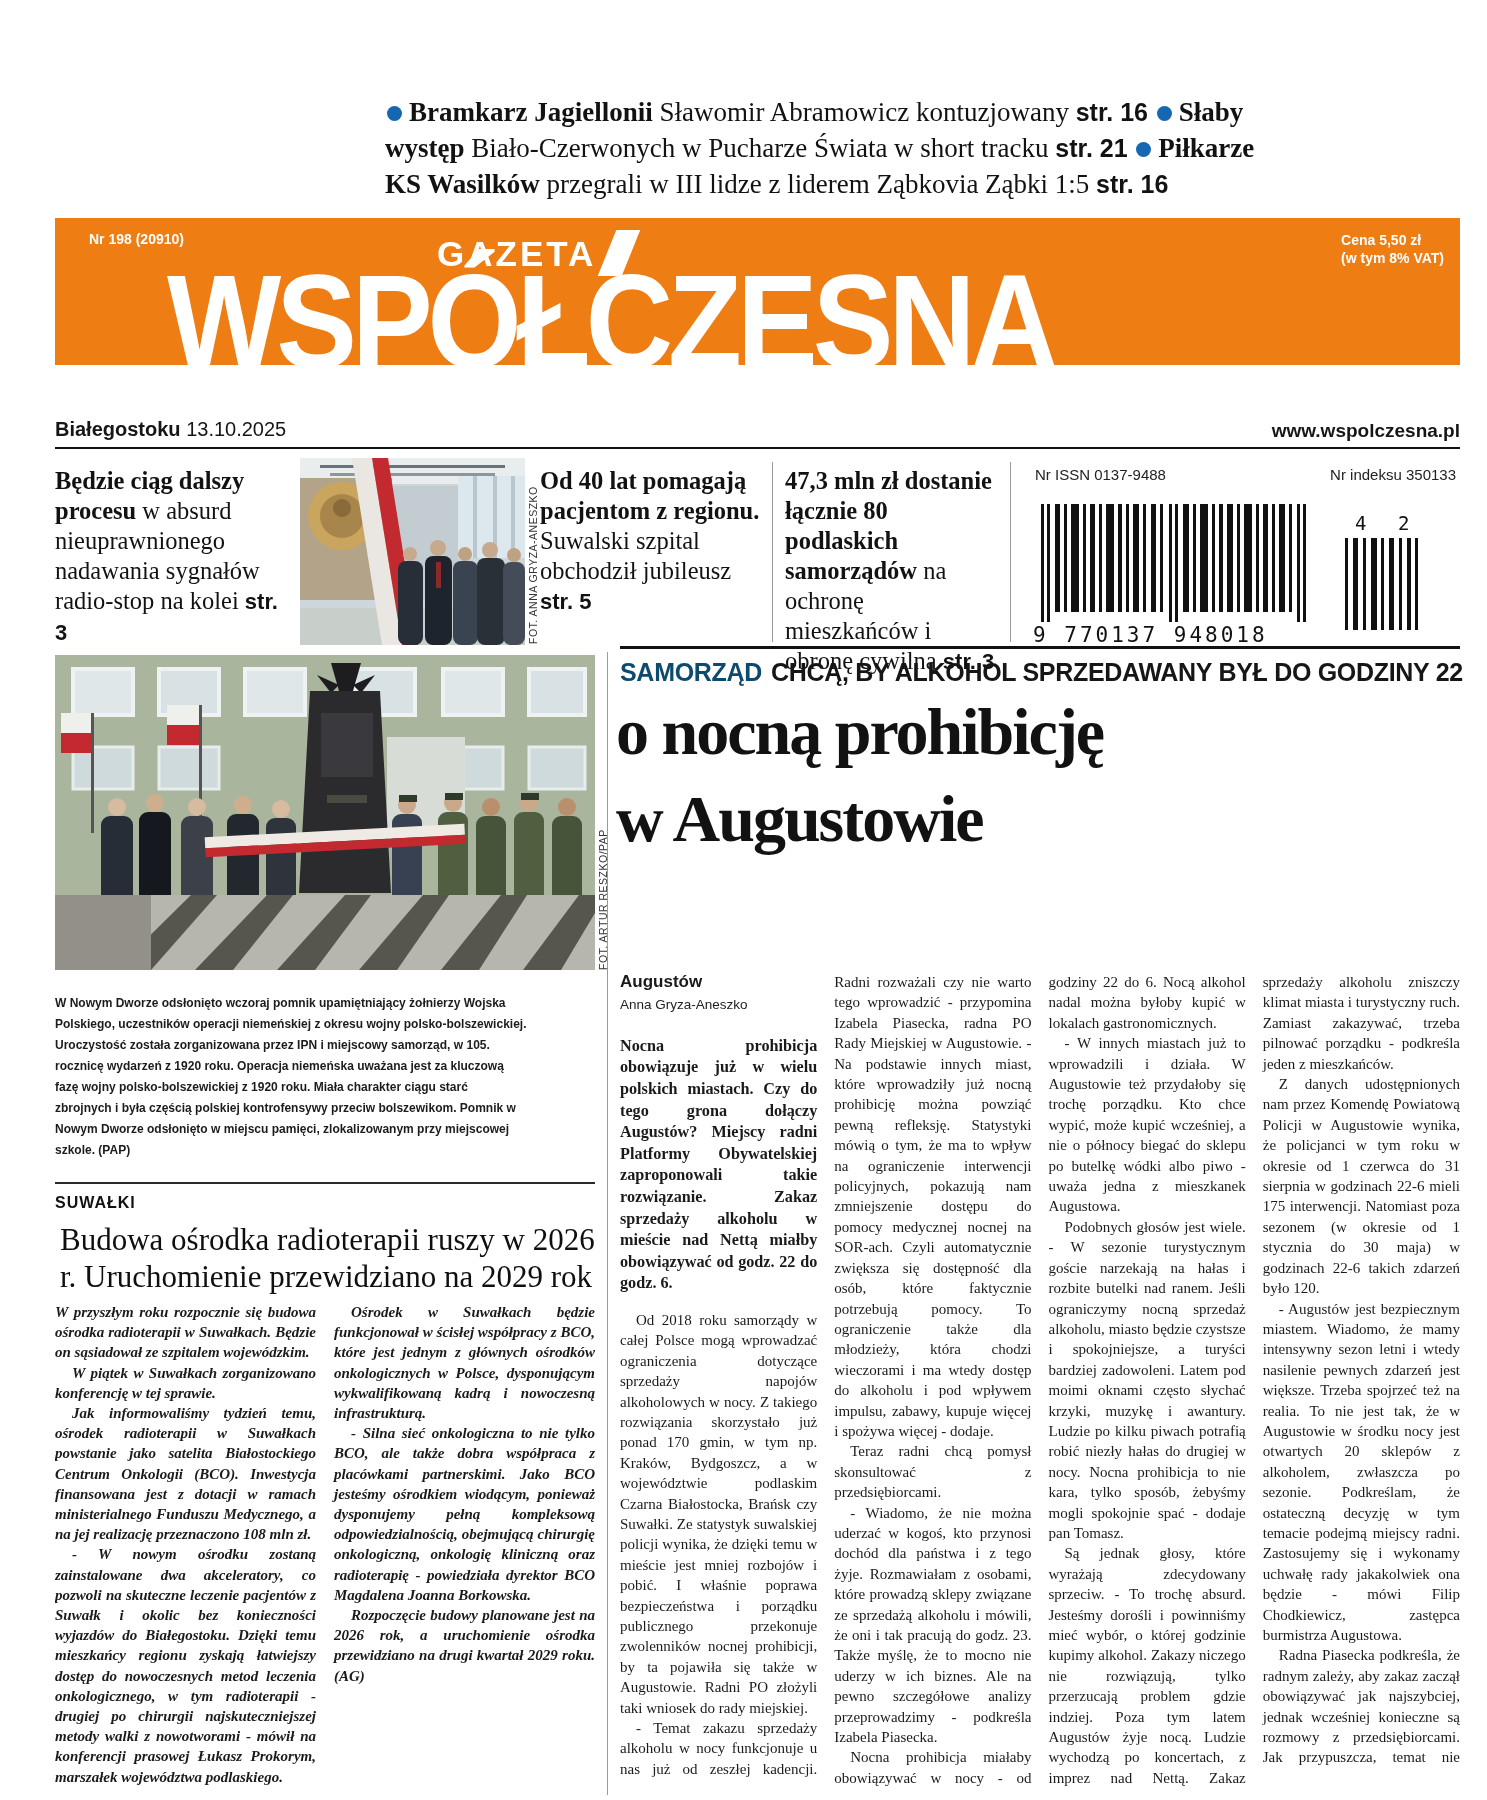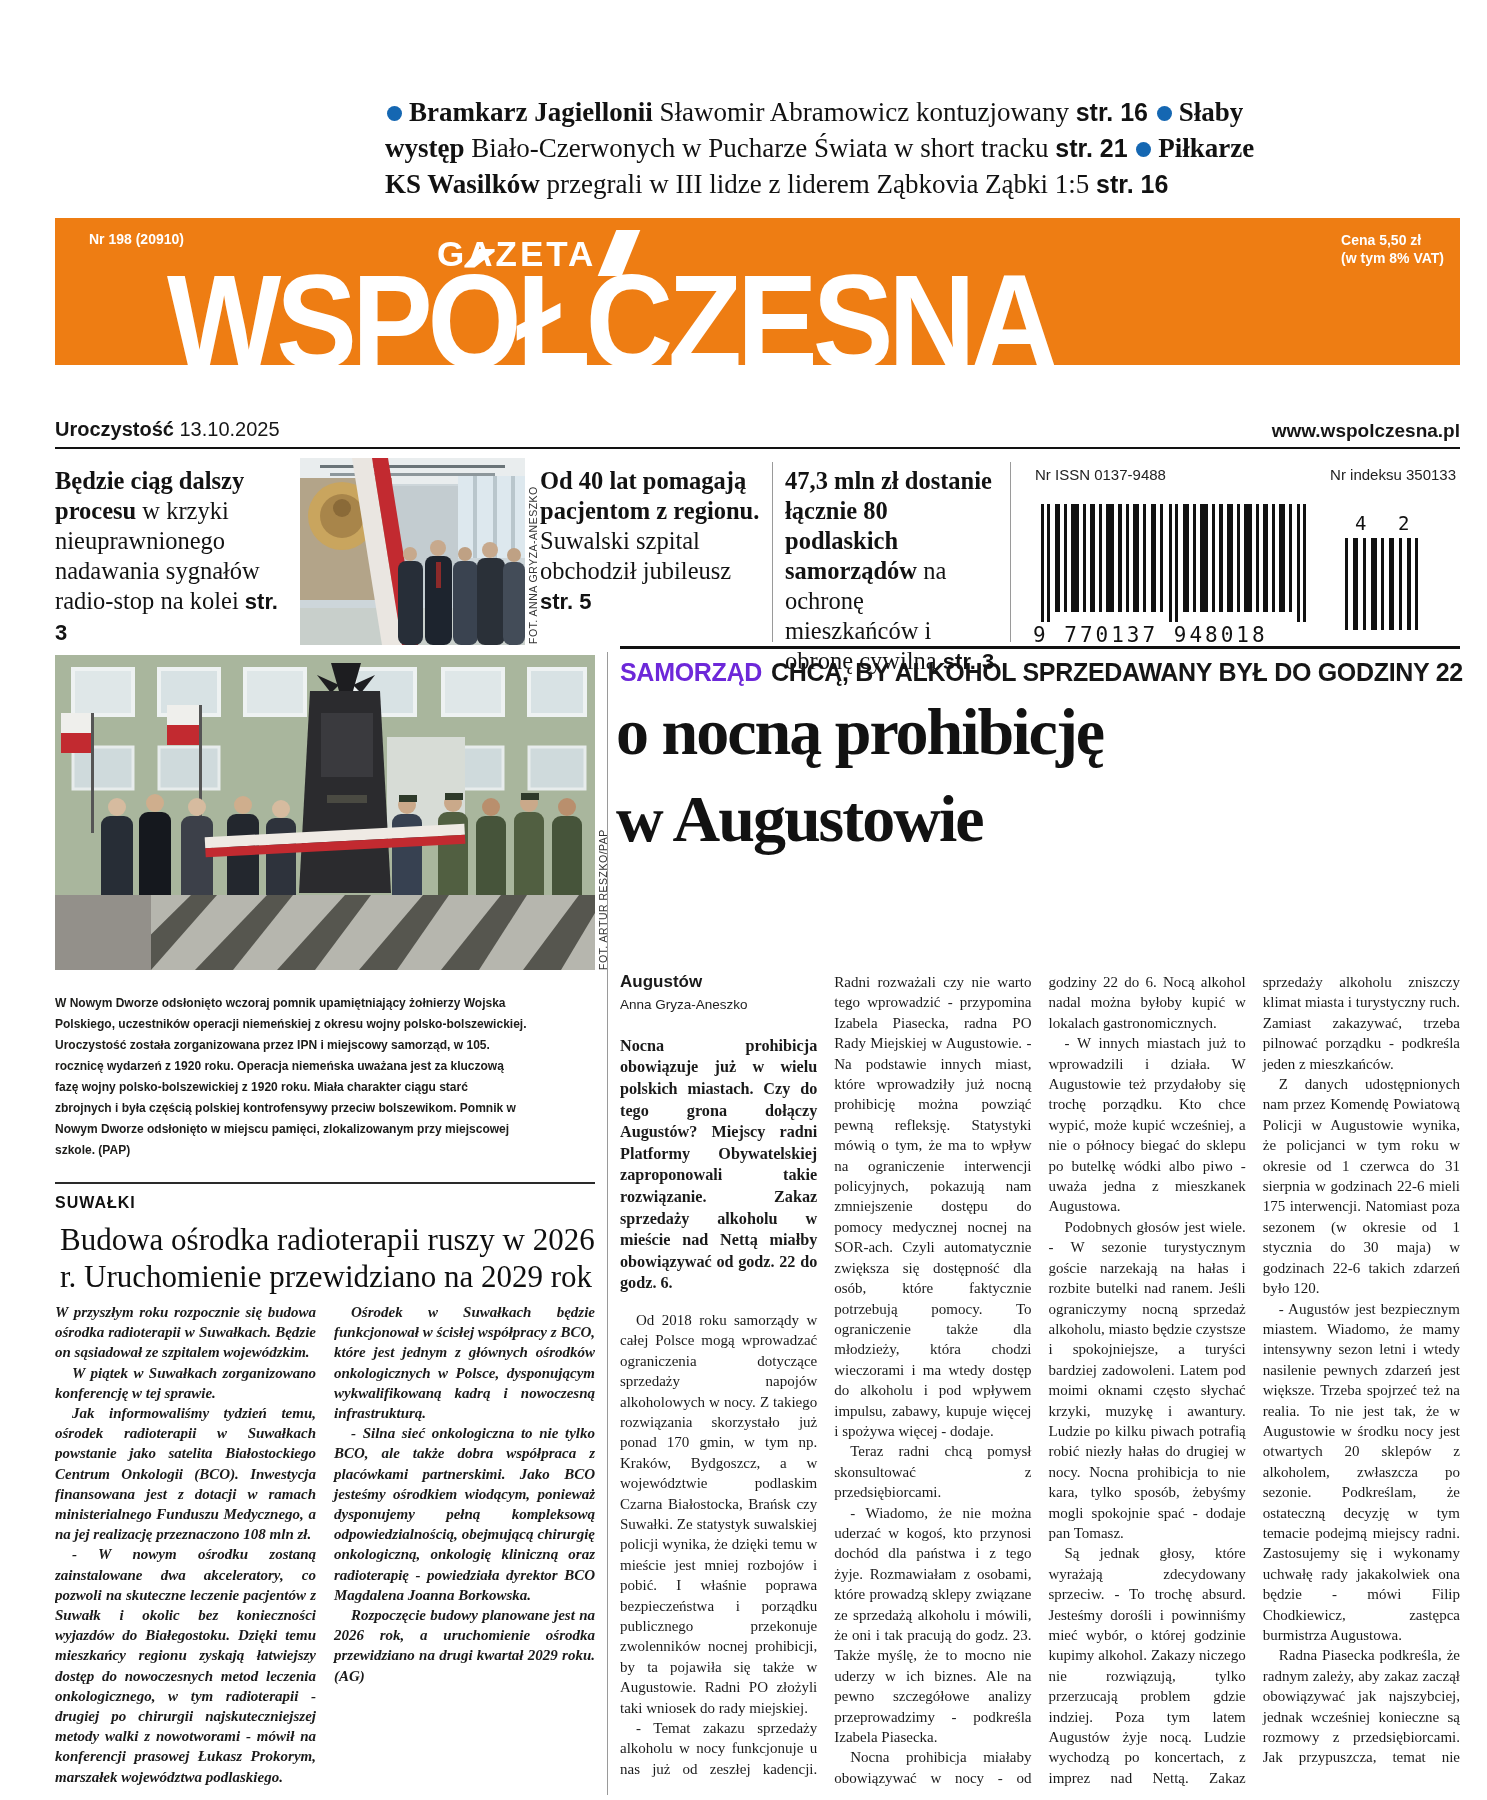--- a/index.html
+++ b/index.html
@@ -59,21 +59,21 @@
   .suw-body { position:absolute; left:55px; top:1302px; width:540px; height:494px; column-count:2; column-gap:18px; column-fill:auto; overflow:hidden;
               font-family:"Liberation Serif", serif; font-weight:700; font-size:15px; line-height:20.2px; color:#1a1a1a; text-align:justify;font-style:italic; }
   .suw-body p + p { text-indent:17px; }
 
   
   .vdivider { position:absolute; left:607px; top:652px; width:1px; height:1143px; background:#9a9a9a; }
 
   
   .art-rule { position:absolute; left:620px; top:646px; width:840px; height:3px; background:#121212; }
   .kicker { position:absolute; left:620px; top:658px; width:840px; font-weight:700; font-size:25px; letter-spacing:-0.3px; white-space:nowrap; }
-  .kicker .label { color:#6d28d9; margin-right:9px; }
+  .kicker .label { color:#0c4a6e; margin-right:9px; }
   .headline { position:absolute; left:616px; top:688px; width:848px; font-family:"Liberation Serif", serif; font-weight:700; font-size:66px; line-height:87px; letter-spacing:-2px; color:#121212; }
   .art-body { position:absolute; left:620px; top:972px; width:840px; height:822px; column-count:4; column-gap:17px; column-fill:auto; overflow:hidden;
               font-family:"Liberation Serif", serif; font-size:15px; line-height:20.4px; color:#1a1a1a; text-align:justify; }
   .byline-loc { font-family:"Liberation Sans", sans-serif; font-weight:700; font-size:17px; margin-bottom:3px; }
   .byline-author { font-family:"Liberation Sans", sans-serif; font-size:13.5px; color:#222; margin-bottom:20px; }
   .lead { font-weight:700; font-size:16.2px; line-height:21.6px; margin-bottom:15px; }
   .art-body p + p { text-indent:16px; }
 </style>
 </head>
 <body>
@@ -89,27 +89,27 @@
     <div class="mh-price">
       <div>Cena 5,50 zł</div>
       <div>(w tym 8% VAT)</div>
     </div>
     <div class="mh-gazeta">GAZETA</div>
     <div class="mh-flag"></div>
     <div class="mh-title">WSPÓŁCZESNA</div>
   </div>
 
   <div class="dateline">
-    <span class="dl-day">Uroczystość</span><span> 13.10.2025</span>
+    <span class="dl-day">Białegostoku</span><span> 13.10.2025</span>
     <span class="dl-site">www.wspolczesna.pl</span>
   </div>
   <div class="rule-date"></div>
 
   <div class="teasers">
-    <p class="teaser t1"><b>Będzie ciąg dalszy procesu</b><span> w krzyki nieuprawnionego nadawania sygnałów radio-stop na kolei </span><b class="ref">str. 3</b></p>
+    <p class="teaser t1"><b>Będzie ciąg dalszy procesu</b><span> w absurd nieuprawnionego nadawania sygnałów radio-stop na kolei </span><b class="ref">str. 3</b></p>
 
     <div class="tphoto">
       <svg width="225" height="187" viewBox="0 0 225 187">
         <rect x="0" y="0" width="225" height="187" fill="#cdd6da"></rect>
         <rect x="0" y="0" width="225" height="26" fill="#e9edee"></rect>
         <rect x="20" y="7" width="185" height="3" fill="#6a7478"></rect>
         <rect x="30" y="15" width="165" height="3" fill="#8d979b"></rect>
         <rect x="0" y="20" width="92" height="122" fill="#b3a489"></rect>
         <circle cx="42" cy="58" r="34" fill="#c9a55e"></circle>
         <circle cx="42" cy="58" r="22" fill="#a8854a"></circle>

